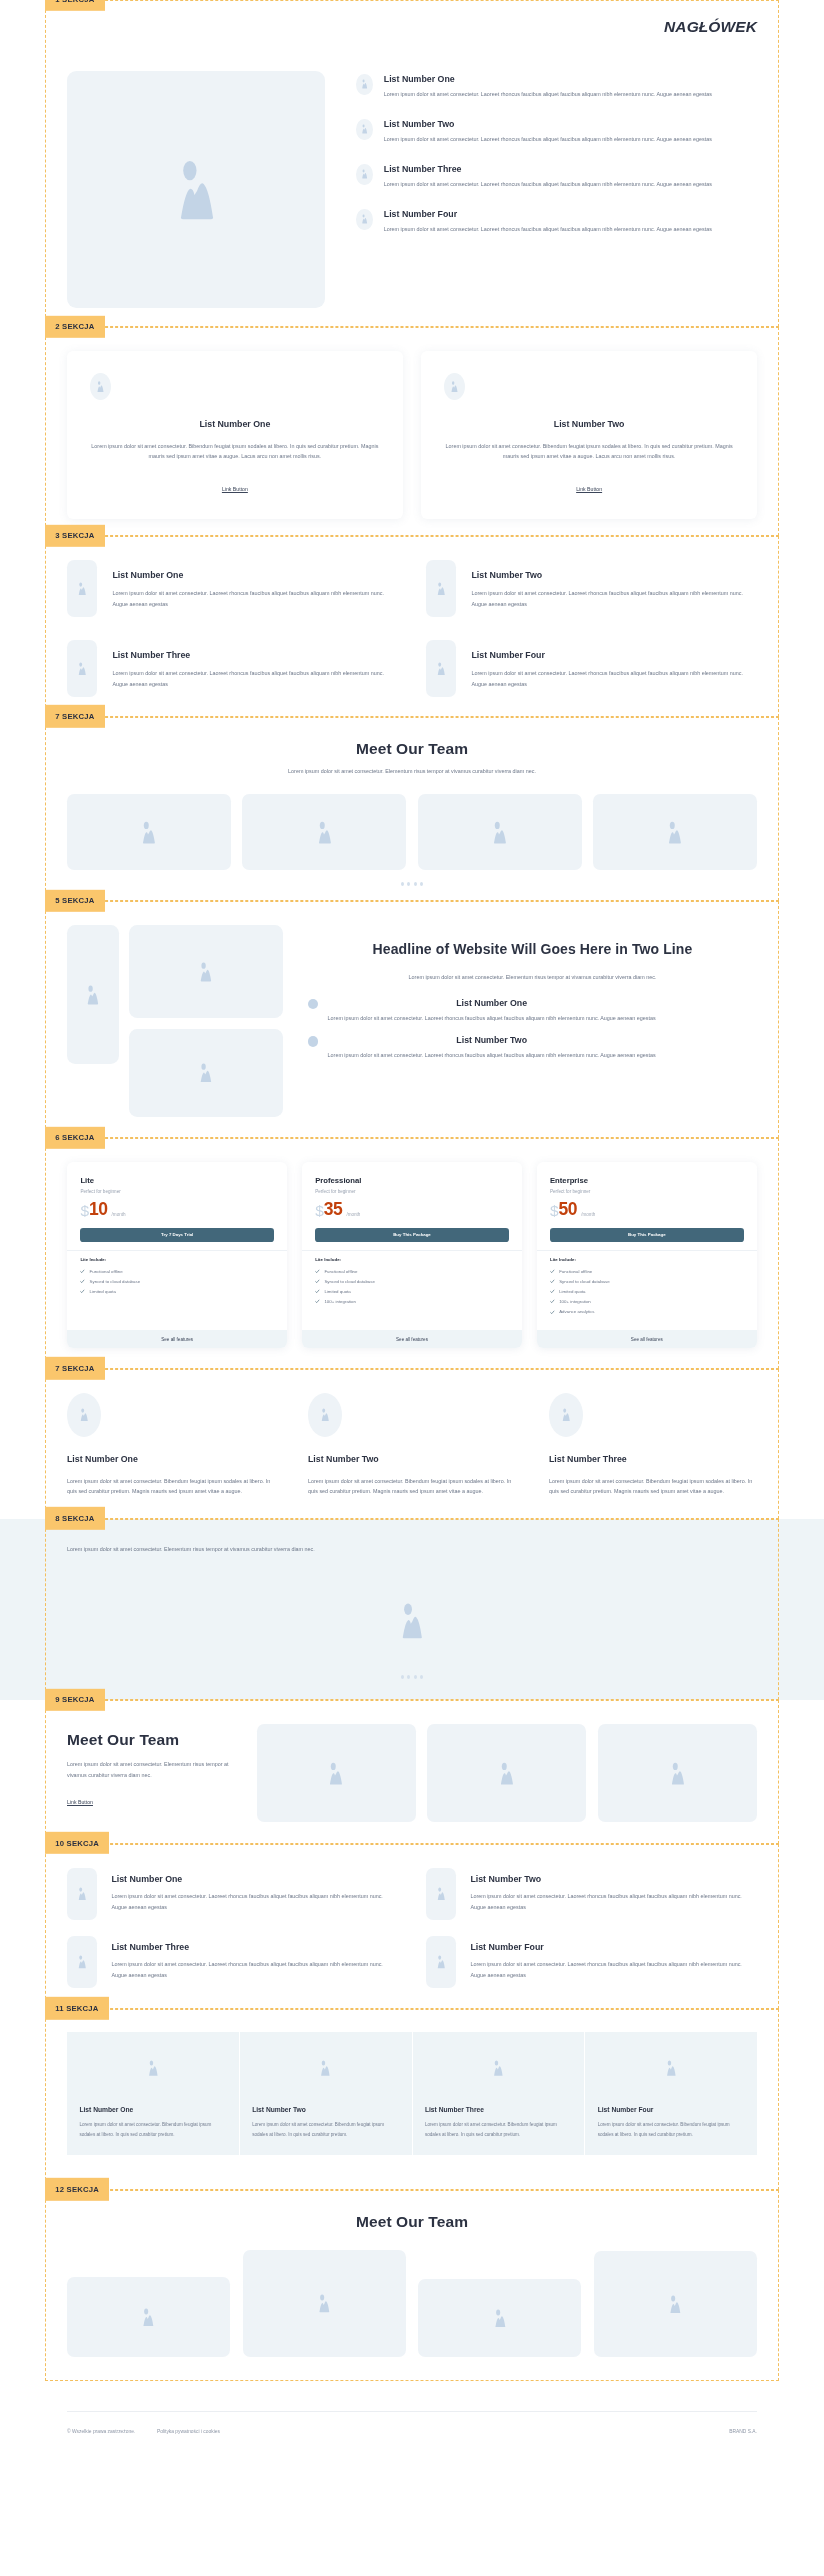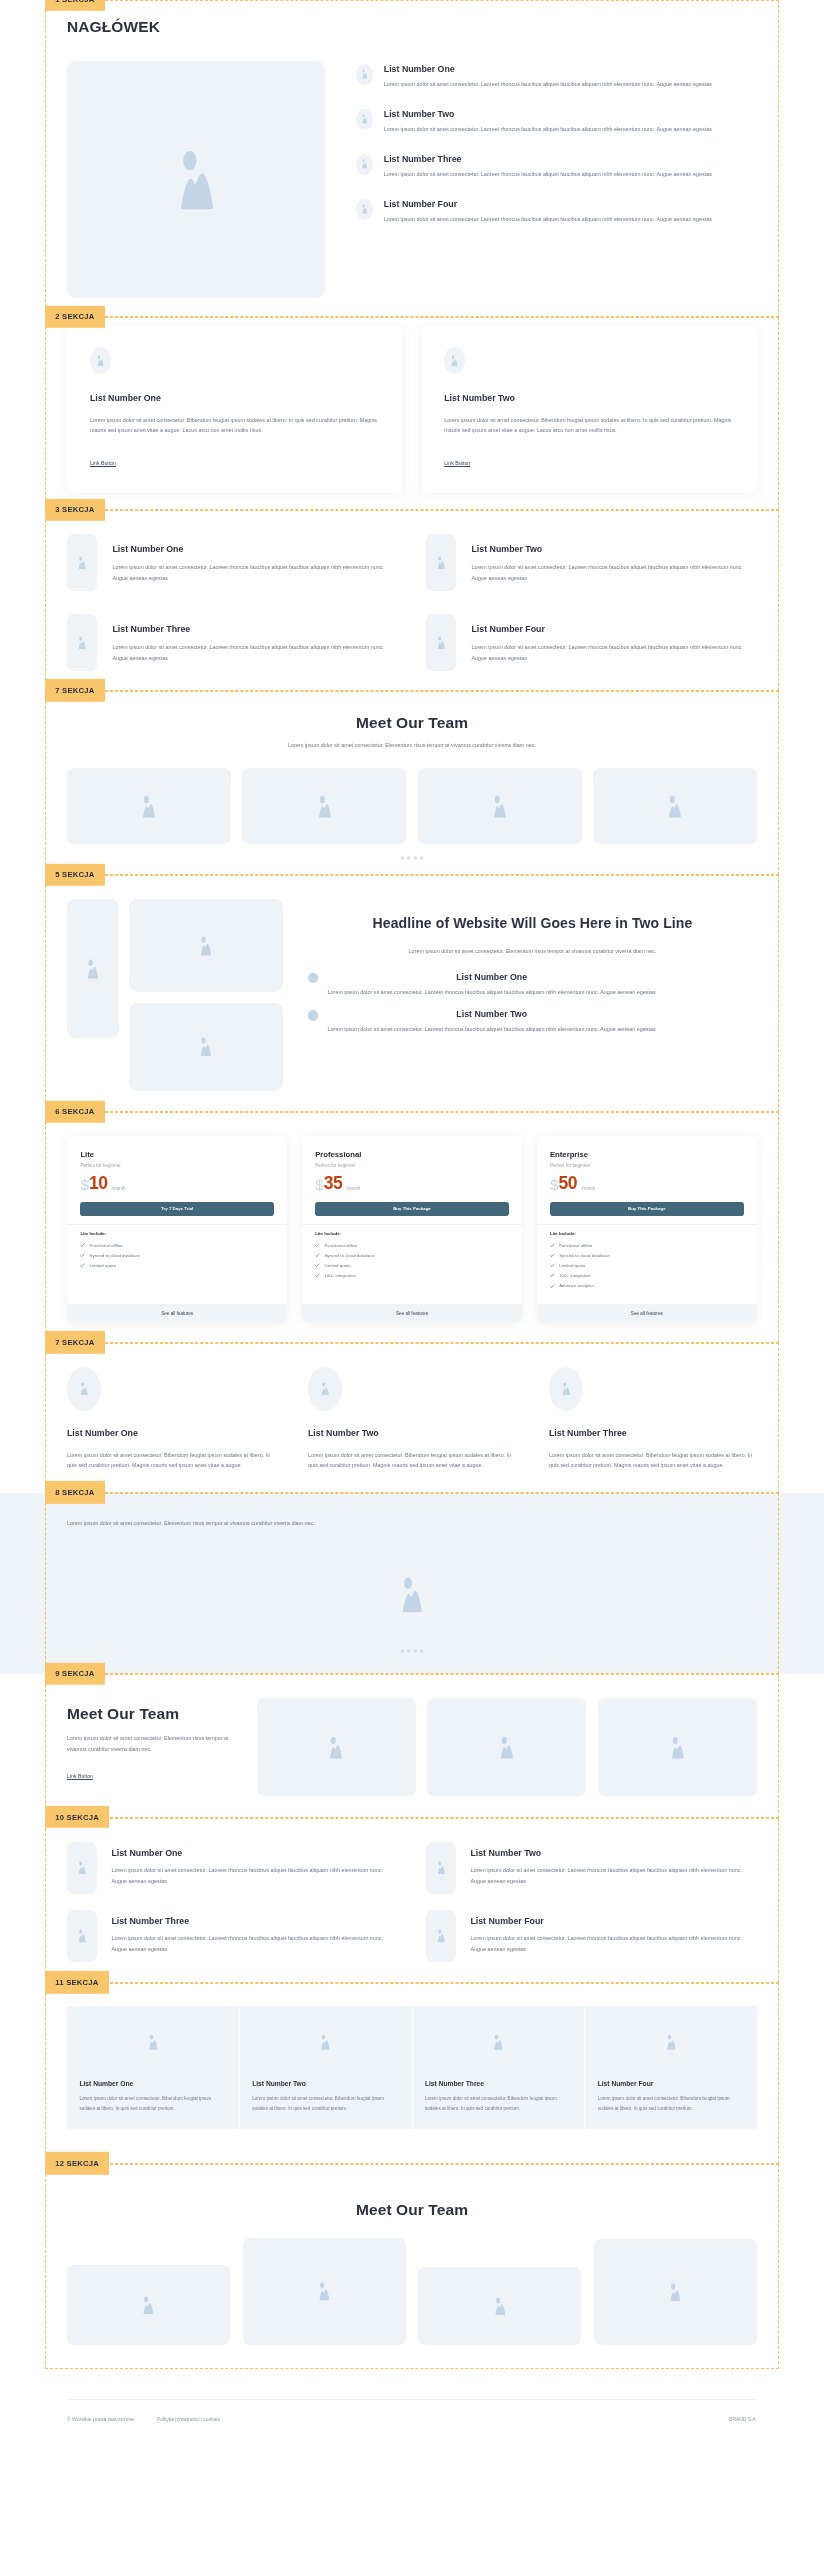--- a/index.html
+++ b/index.html
@@ -55,30 +55,30 @@
   h3.sm  { font-size:6.7px; font-weight:700; color:#2c3242; }
   p.body { font-size:5.4px; line-height:2.0; color:#6d7789; }
   p.body2{ font-size:4.6px;  line-height:2.1; color:#737d90; }
   .linkbtn { font-size:5.2px; color:#3b4559; text-decoration:underline; cursor:pointer; display:inline-block; }
 
   .dots { display:flex; gap:3.1px; justify-content:center; }
   .dot { width:3.1px; height:4.1px; border-radius:50%; background:#d4e0ec; cursor:pointer; }
 
   
   .s1 { padding-top:17.5px; padding-bottom:19.6px; }
-  .s1 h2 { text-align:left; margin-bottom:25px; }
+  .s1 h2 { text-align:right; margin-bottom:35px;font-style:italic; }
   .s1-row { display:flex; gap:31px; }
   .s1-img { width:258px; height:237px; border-radius:9.3px; flex:none; }
   .s1-list { flex:1; display:flex; flex-direction:column; gap:18.5px; padding-top:3.1px; }
   .s1-item { display:flex; gap:11.3px; align-items:flex-start; }
   .s1-ic { width:16.5px; height:21.6px; flex:none; }
   .s1-item h3 { margin-bottom:5.7px; }
 
   
-  .s2 { padding-top:8px; padding-bottom:17.5px; }
+  .s2 { padding-top:24px; padding-bottom:17.5px;text-align:center; }
   .s2-row { display:flex; gap:18.5px; }
   .s2-card {
     flex:1; background:#fff; border-radius:6.2px; padding:21.6px 23px 26px;
     box-shadow:0 1px 9.3px rgba(100,120,150,.10);
   }
   .s2-ic { width:20.6px; height:27px; margin-bottom:19.6px; }
   .s2-card h3 { margin-bottom:11.3px; }
   .s2-card p  { margin-bottom:21.6px; }
 
   
@@ -170,21 +170,21 @@
   .s10-item h3 { margin:6.2px 0 7.2px; }
 
   
   .s11 { padding-top:23px; padding-bottom:35px; }
   .s11-row { display:flex; gap:1px; }
   .s11-card { flex:1; background:#eef4f7; padding:28px 12.4px 15.5px; }
   .s11-ic { display:flex; justify-content:center; margin-bottom:30px; }
   .s11-card h3 { margin-bottom:7.2px; }
 
   
-  .s12 { padding-top:37px; padding-bottom:24px; text-align:center; }
+  .s12 { padding-top:23px; padding-bottom:24px; text-align:center; }
   .s12 h2 { margin-bottom:18.5px; }
   .s12-row { display:flex; gap:12.4px; align-items:flex-end; height:108px; }
   .s12-card { flex:1; border-radius:7.2px; }
 
   
   .footer { padding:30px 67px 0; }
   .foot-line { height:0.5px; background:#ebeef2; margin-bottom:17.5px; }
   .foot-row { display:flex; align-items:center; font-size:4.9px; color:#8d96a6; }
   .foot-row .l1 { margin-right:21.6px; }
   .foot-row .l2 { cursor:pointer; }

